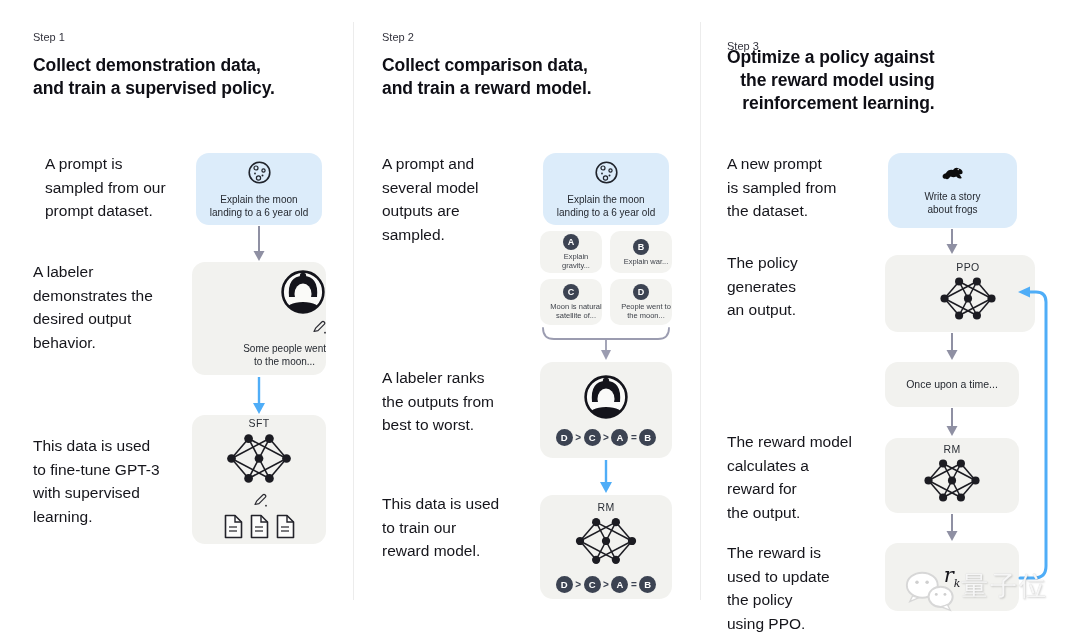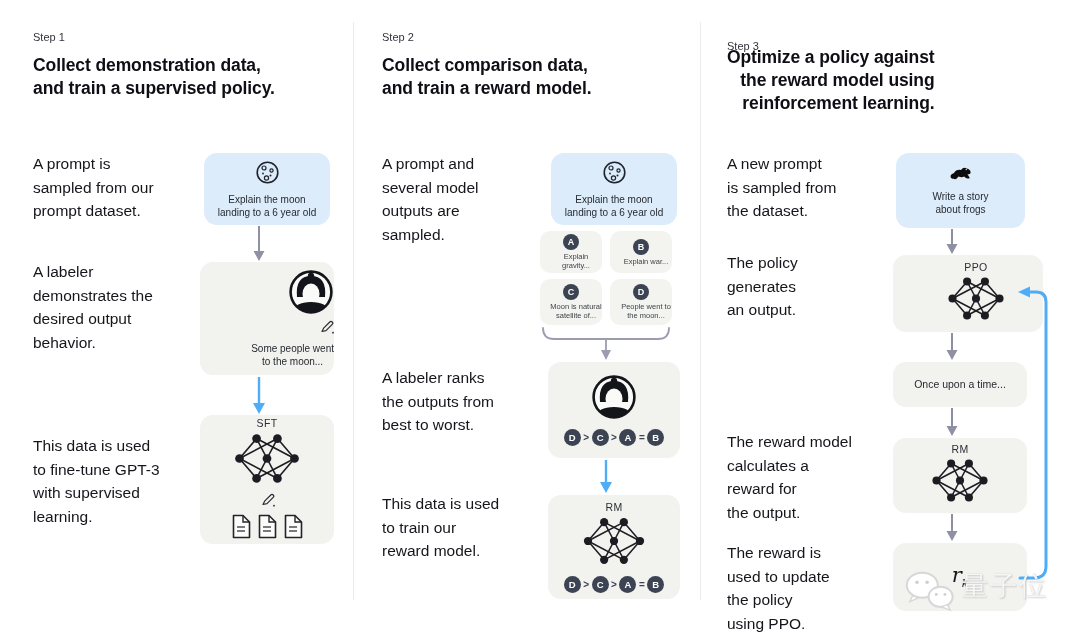--- a/index.html
+++ b/index.html
@@ -4,21 +4,21 @@
 <style>
   html,body{margin:0;padding:0;background:#ffffff;}
   .canvas{position:relative;width:1080px;height:642px;background:#ffffff;overflow:hidden;
           font-family:"Liberation Sans", sans-serif;}
   .divider{position:absolute;top:22px;height:578px;width:1px;background:#ececec;}
   .step-label{position:absolute;font-size:11px;color:#33333d;}
   .step-title{position:absolute;font-size:17.5px;font-weight:bold;line-height:23px;
               color:#0e0e15;white-space:pre-line;letter-spacing:-0.1px;}
   .caption{position:absolute;font-size:15.5px;line-height:23.5px;color:#15151b;white-space:pre-line;}
   .box{position:absolute;border-radius:13px;background:#f2f2ef;display:flex;flex-direction:column;
-       align-items:center;justify-content:center;margin-left:8px;}
+       align-items:center;justify-content:center;}
   .box.blue{background:#dcecfa;}
   .box-text{font-size:10px;line-height:13px;color:#262a31;text-align:center;white-space:pre-line;margin-top:4px;}
   .model-label{font-size:10.5px;color:#2b2f36;letter-spacing:0.4px;margin-bottom:2px;}
   .arr{position:absolute;}
   .out-card{position:absolute;border-radius:10px;background:#f3f3f0;display:flex;flex-direction:column;
             align-items:center;justify-content:center;gap:2px;}
   .card-letter{width:16px;height:16px;border-radius:50%;background:#3c4352;color:#fff;font-size:9px;
                font-weight:bold;display:flex;align-items:center;justify-content:center;}
   .card-text{font-size:7.5px;line-height:9px;color:#3f434b;text-align:center;white-space:pre-line;padding-left:10px;}
   .rank-row{display:flex;align-items:center;margin-top:5px;}
@@ -36,21 +36,21 @@
 <body>
 
 <div class="canvas">
 
   <div class="divider" style="left:353px;"></div>
   <div class="divider" style="left:700px;"></div>
 
   <div class="step-label" style="left:33px;top:31px;">Step 1</div>
   <div class="step-title" style="left:33px;top:54px;">Collect demonstration data,
 and train a supervised policy.</div>
-  <div class="caption" style="left:33px;top:152px;">A prompt is
+  <div class="caption" style="left:45px;top:152px;">A prompt is
 sampled from our
 prompt dataset.</div>
   <div class="caption" style="left:33px;top:260px;">A labeler
 demonstrates the
 desired output
 behavior.</div>
   <div class="caption" style="left:33px;top:434px;">This data is used
 to fine-tune GPT-3
 with supervised
 learning.</div>

